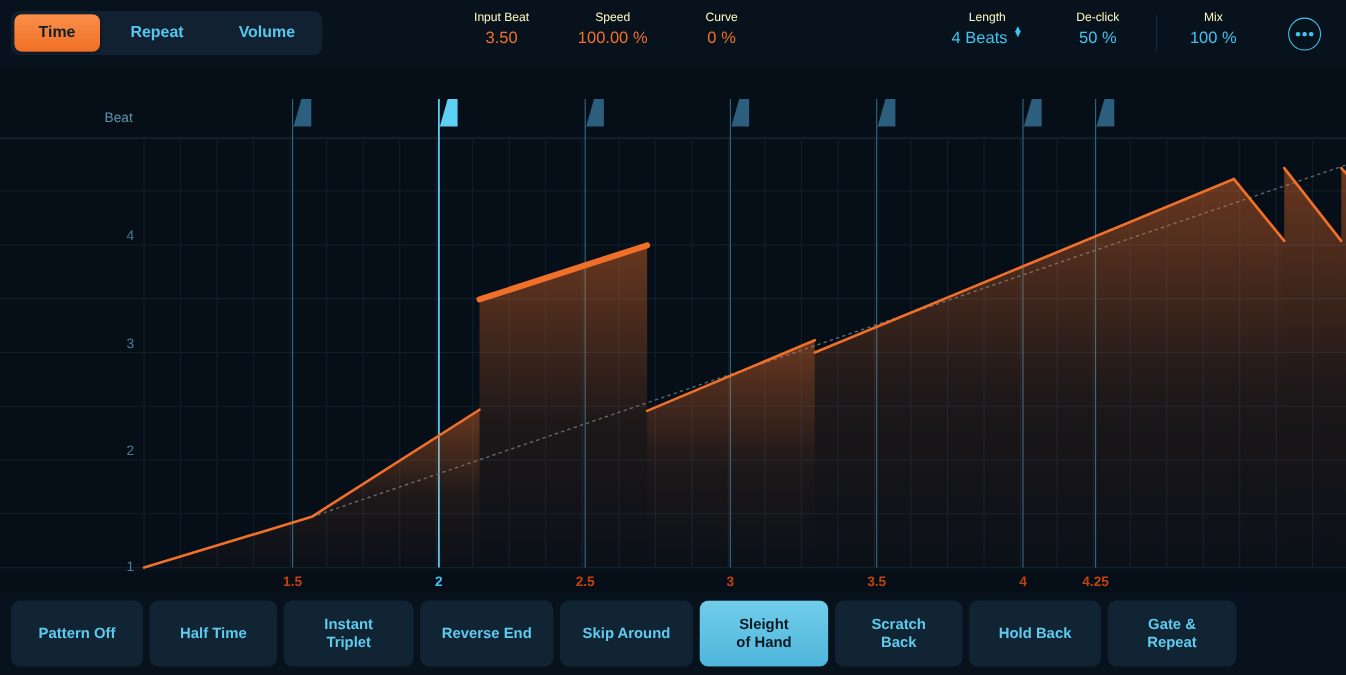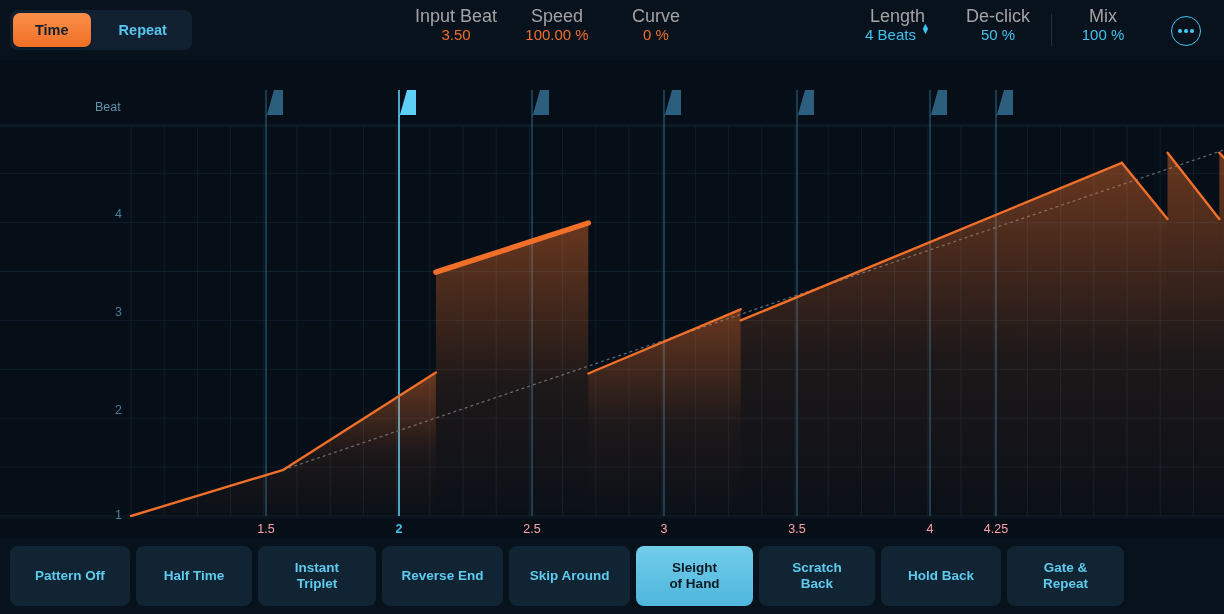--- a/index.html
+++ b/index.html
@@ -13,57 +13,58 @@
 
   
   .topbar{position:absolute;left:0;top:0;width:1224px;height:60px;background:#08121c;}
   .seg{position:absolute;left:10px;top:10px;height:40px;background:#112131;border-radius:8px;display:flex;align-items:center;}
   .seg-btn{height:34px;margin:3px;padding:0 22px;display:flex;align-items:center;justify-content:center;
     border-radius:7px;font-size:14.5px;font-weight:bold;color:#55c7ee;cursor:pointer;white-space:nowrap;}
   .seg-btn.active{background:#f47b35;color:#11202c;
       background-image:linear-gradient(#fa8f4a,#f06f25);box-shadow:0 1px 2px rgba(0,0,0,.4);}
 
   .param{position:absolute;top:8px;text-align:center;}
-  .param .lbl{font-size:18px;color:#a3a3a3;line-height:16px;white-space:nowrap;}
+  .param .lbl{font-size:11px;color:#fef9c3;line-height:16px;white-space:nowrap;}
   .param .val{font-size:15px;font-weight:normal;line-height:22px;white-space:nowrap;}
   .param.orange .val{color:#f0702a;}
   .param.blue  .val{color:#3fc4f0;}
   .divider{position:absolute;top:14px;width:1px;height:32px;background:#1b3244;}
 
   .stepper{display:inline-flex;gap:5px;}
   .stepper .arrows{display:inline-flex;flex-direction:column;line-height:5px;font-size:9px;color:#3fc4f0;}
 
   .dots-btn{position:absolute;left:1171px;top:16px;width:28px;height:28px;border-radius:50%;
     border:1.6px solid #3fc4f0;display:flex;align-items:center;justify-content:center;gap:2.5px;cursor:pointer;}
   .dots-btn i{width:3.4px;height:3.4px;border-radius:50%;background:#3fc4f0;display:block;}
 
   
   .graph{position:absolute;left:0;top:60px;width:1224px;height:478px;background:#060e17;}
   .beat-label{position:absolute;left:95px;top:40px;font-size:12.5px;color:#5d94ad;}
   .ylabel{position:absolute;font-size:12.5px;color:#487e99;text-align:right;width:22px;}
-  .xlabel{position:absolute;font-size:12.5px;color:#fca5a5;text-align:center;width:50px;top:462px;}
+  .xlabel{position:absolute;font-size:12.5px;color:#c2410c;text-align:center;width:50px;top:462px;font-weight:bold;}
   .xlabel.hi{color:#3fc4f0;font-weight:bold;}
   svg.plot{position:absolute;left:0;top:0;}
 
   
   .bottom{position:absolute;left:0;top:538px;width:1224px;height:76px;background:#08121c;}
   .presets{position:absolute;left:10px;top:8px;display:flex;gap:6px;align-items:center;}
   .preset{height:60px;border-radius:8px;background:#112433;display:flex;align-items:center;justify-content:center;
      text-align:center;font-size:13.5px;font-weight:bold;color:#5ecbef;cursor:pointer;line-height:16px;padding:0 8px;}
   .preset.active{background:#5cc0e0;color:#0c1a24;background-image:linear-gradient(#72cdea,#4fb6dc);}
 </style>
 </head>
 <body>
 
 <div id="app">
 
   <div class="topbar">
     <div class="seg" id="tabs">
         <div class="seg-btn active">Time</div>
         <div class="seg-btn">Repeat</div>
+        <div class="seg-btn">Volume</div>
       </div>
     <div id="params">
         <div class="param orange" style="left: 410px; width: 92px;">
           <div class="lbl">Input Beat</div>
           <div class="val">3.50</div>
         </div>
         <div class="param orange" style="left: 505px; width: 104px;">
           <div class="lbl">Speed</div>
           <div class="val">100.00 %</div>
         </div>

